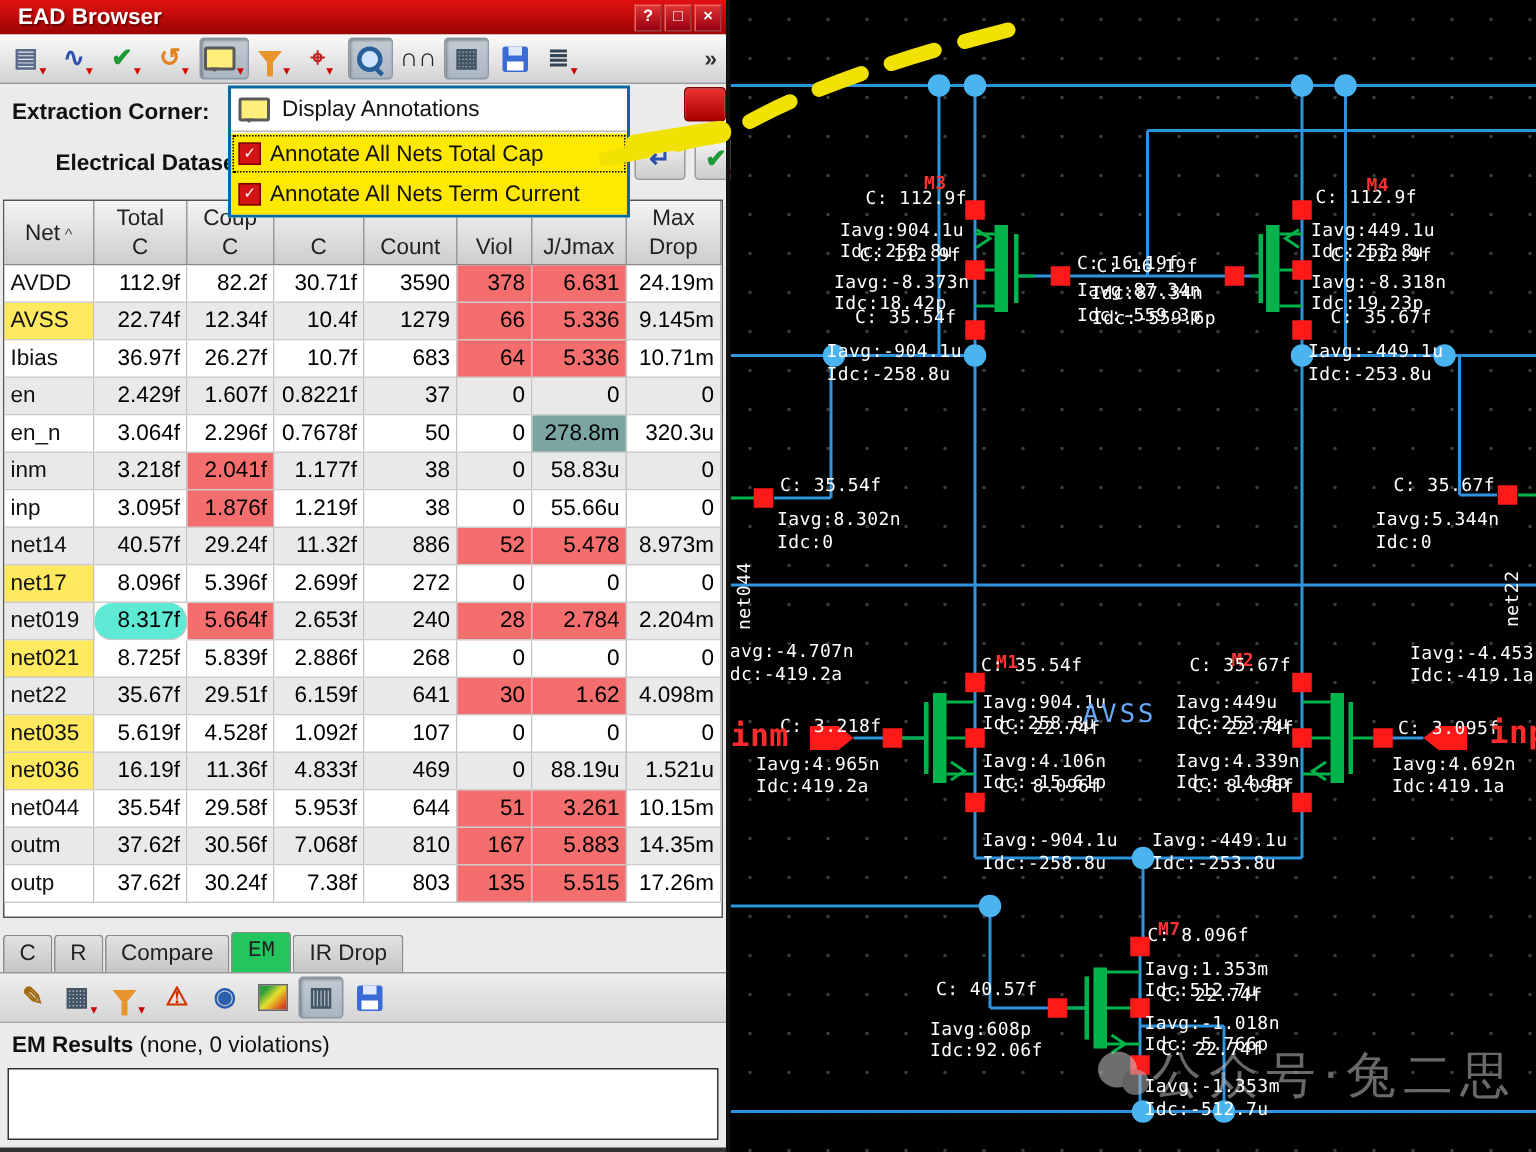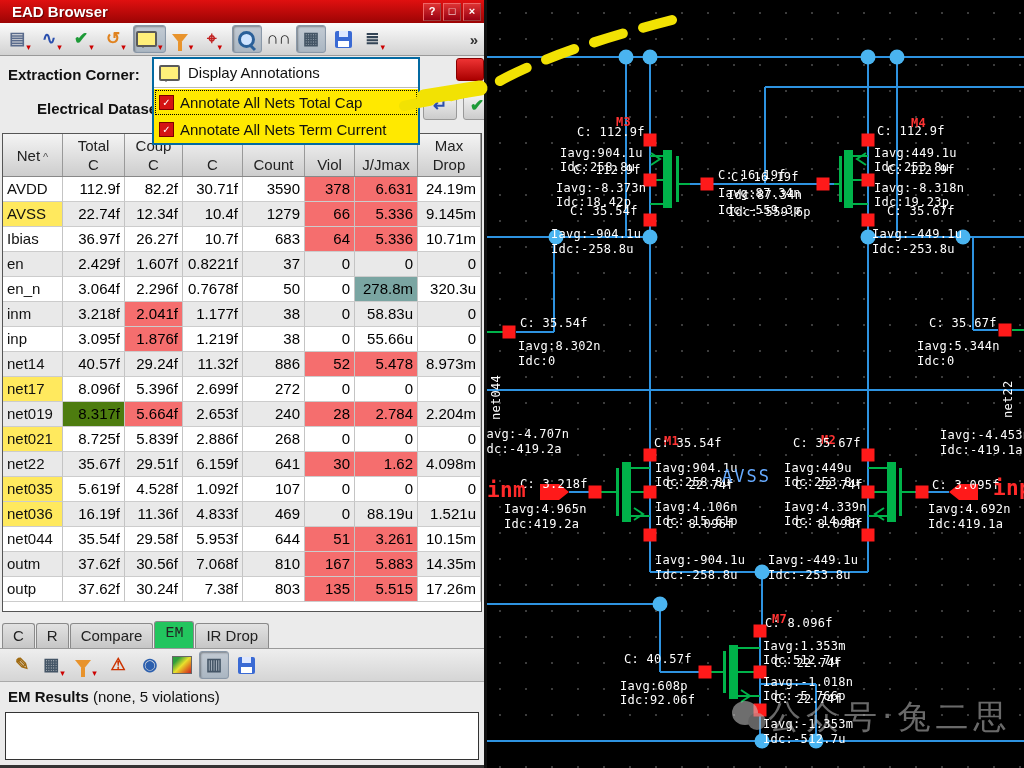--- a/index.html
+++ b/index.html
@@ -311,21 +311,21 @@
           <div class="cell num">8.096f</div>
           <div class="cell num">5.396f</div>
           <div class="cell num">2.699f</div>
           <div class="cell num">272</div>
           <div class="cell num">0</div>
           <div class="cell num">0</div>
           <div class="cell num">0</div>
         </div>
         <div class="trow alt">
           <div class="cell name">net019</div>
-          <div class="cell num" style="background: #4d7c0f;">8.317f</div>
+          <div class="cell num" style="background: #5eead4; border-radius: 12px;">8.317f</div>
           <div class="cell num" style="background: rgb(245, 110, 110);">5.664f</div>
           <div class="cell num">2.653f</div>
           <div class="cell num">240</div>
           <div class="cell num" style="background: rgb(245, 110, 110);">28</div>
           <div class="cell num" style="background: rgb(245, 110, 110);">2.784</div>
           <div class="cell num">2.204m</div>
         </div>
         <div class="trow">
           <div class="cell name" style="background: rgb(255, 233, 94);">net021</div>
           <div class="cell num">8.725f</div>
@@ -433,21 +433,21 @@
         <div class="tbtn pressed">
           <span class="ic ic-pane-select-icon" style="color: rgb(68, 85, 102);">▥</span>
         </div>
         <div class="tbtn">
           <span class="ic ic-save-icon"></span>
         </div>
       </div>
   </div>
   <div id="emres">
     <b>EM Results</b>
-    <span>(none, 5 violations)</span>
+    <span>(none, 0 violations)</span>
   </div>
   <div id="embox"></div>
 
   <div id="popup">
     <div id="menu-items">
         <div class="mitem">
           <span class="ic-annotation-icon mbubble"></span>
           <span class="mlabel">Display Annotations</span>
         </div>
         <div class="msep"></div>

